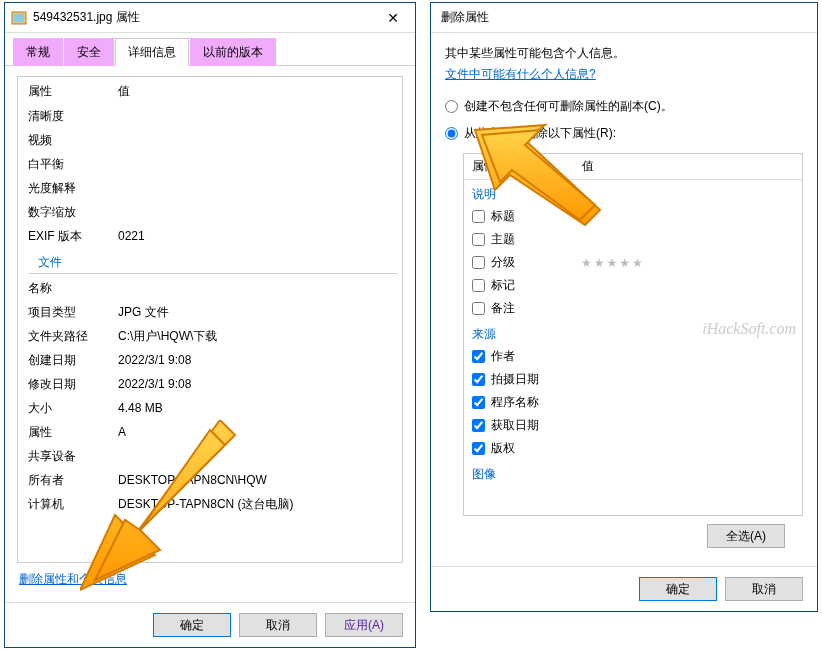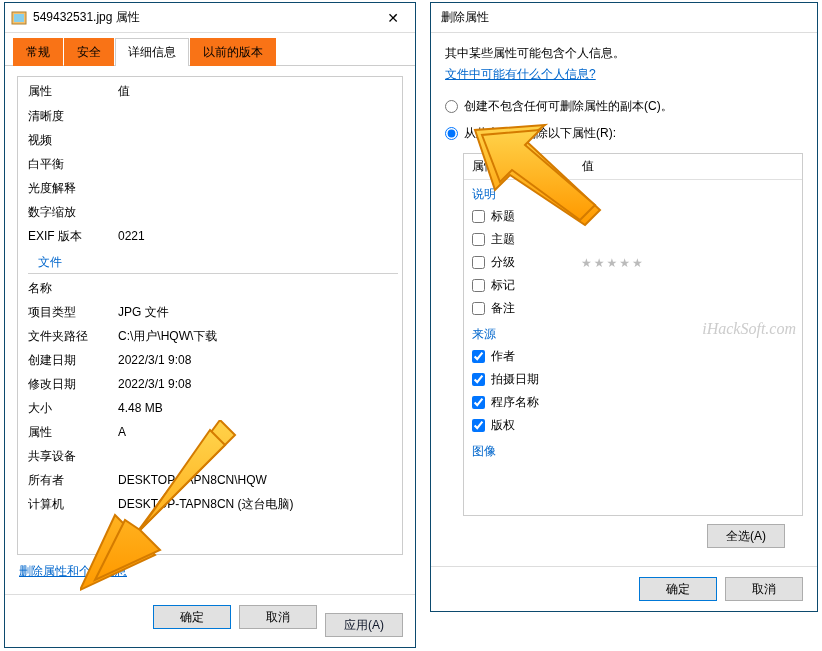--- a/index.html
+++ b/index.html
@@ -8,40 +8,40 @@
 .dialog { position: absolute; background: #fff; border: 1px solid #0c4a6e; display: flex; flex-direction: column; }
 .left-dialog { left: 4px; top: 2px; width: 412px; height: 646px; }
 .right-dialog { left: 430px; top: 2px; width: 388px; height: 610px; }
 
 .titlebar { height: 30px; display: flex; align-items: center; padding: 0 2px 0 6px; background: #fff; border-bottom: 1px solid #ddd; }
 .title-icon { width: 16px; height: 16px; margin-right: 6px; display: inline-flex; align-items: center; justify-content: center; }
 .title-text { flex: 1; font-size: 12px; }
 .close-btn { width: 40px; height: 28px; display: flex; align-items: center; justify-content: center; font-size: 14px; cursor: pointer; }
 
 .tabs { display: flex; padding: 4px 8px 0 8px; border-bottom: 1px solid #ccc; }
-.tab { padding: 5px 12px; font-size: 12px; cursor: pointer; border: 1px solid transparent; border-bottom: none; position: relative; top: 1px; background: #f97316; margin-right: 1px; }
+.tab { padding: 5px 12px; font-size: 12px; cursor: pointer; border: 1px solid transparent; border-bottom: none; position: relative; top: 1px; background: #f0abfc; margin-right: 1px; }
 .tab.active { background: #fff; border-color: #ccc; }
 
 .content { flex: 1; padding: 10px 12px; overflow: hidden; display: flex; flex-direction: column; }
 
 .prop-box { border: 1px solid #ccc; flex: 1; overflow-y: scroll; padding: 2px 0; position: relative; }
 .prop-header { display: flex; padding: 4px 10px; font-size: 12px; }
 .prop-header .col-name { width: 90px; }
 .prop-row { display: flex; padding: 3px 10px; font-size: 12px; line-height: 18px; }
 .prop-row .col-name { width: 90px; }
 .prop-row .col-val { flex: 1; }
 .section-head { color: #0066cc; padding: 4px 10px 2px; font-size: 12px; border-bottom: 1px solid #d0d0d0; margin: 2px 4px 2px 10px; }
 
 .link-row { padding: 8px 0 4px 2px; }
 .link { color: #0066cc; text-decoration: underline; cursor: pointer; font-size: 12px; }
 
 .buttons { display: flex; justify-content: flex-end; gap: 8px; padding: 10px 12px; border-top: 1px solid #ddd; }
 .btn { min-width: 78px; height: 24px; font-size: 12px; background: #e1e1e1; border: 1px solid #adadad; cursor: pointer; padding: 0 12px; }
 .btn.primary { border: 1px solid #0078d7; }
-.btn:disabled { color: #0f172a; margin-top: 8px; }
+.btn:disabled { color: #4c1d95; }
 
 .right-content { padding: 12px 14px; flex: 1; display: flex; flex-direction: column; }
 .info-text { font-size: 12px; margin-bottom: 4px; }
 .radio-row { display: flex; align-items: center; padding: 5px 0; font-size: 12px; }
 .radio-row input { margin-right: 6px; }
 
 .prop-list-box { border: 1px solid #ccc; flex: 1; margin: 6px 0 8px 18px; overflow-y: scroll; }
 .list-header { display: flex; padding: 4px 8px; font-size: 12px; border-bottom: 1px solid #e0e0e0; background: #fff; }
 .list-header .lcol-name { width: 110px; }
 .list-section { color: #0066cc; padding: 6px 8px 2px; font-size: 12px; }
@@ -217,20 +217,24 @@
         <label class="list-item">
           <input type="checkbox" checked="" style="">
           <span style="width: 90px;">拍摄日期</span>
         </label>
         <label class="list-item">
           <input type="checkbox" checked="" style="">
           <span style="width: 90px;">程序名称</span>
         </label>
         <label class="list-item">
           <input type="checkbox" checked="" style="">
+          <span style="width: 90px;">获取日期</span>
+        </label>
+        <label class="list-item">
+          <input type="checkbox" checked="" style="">
           <span style="width: 90px;">版权</span>
         </label>
         <div class="list-section">图像</div>
       </div>
     <div class="select-all-row">
       <button class="btn">全选(A)</button>
     </div>
   </div>
   <div class="right-buttons">
     <button class="btn primary">确定</button>

